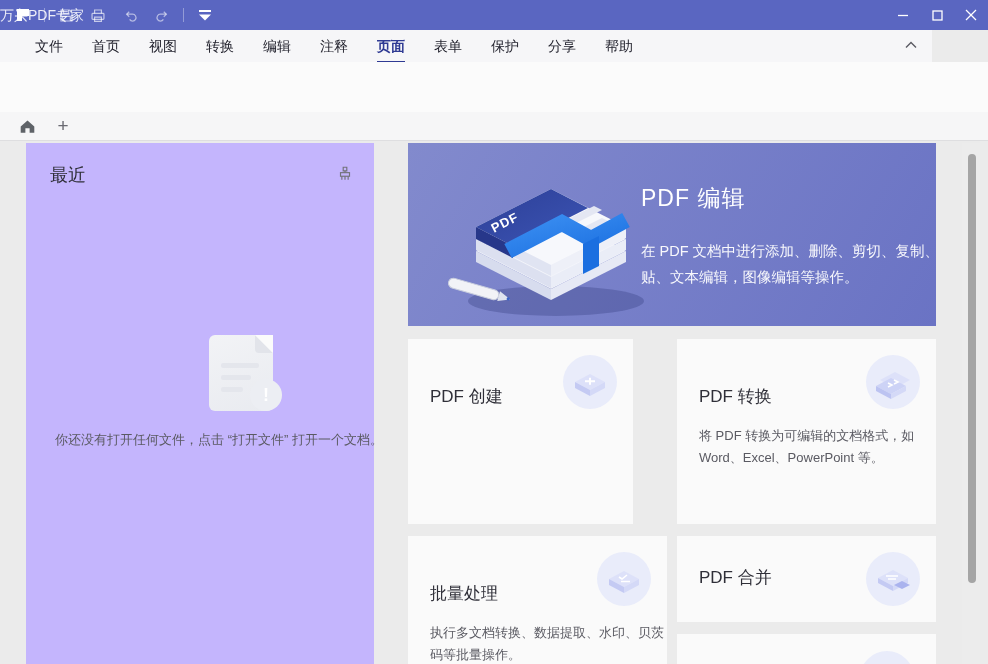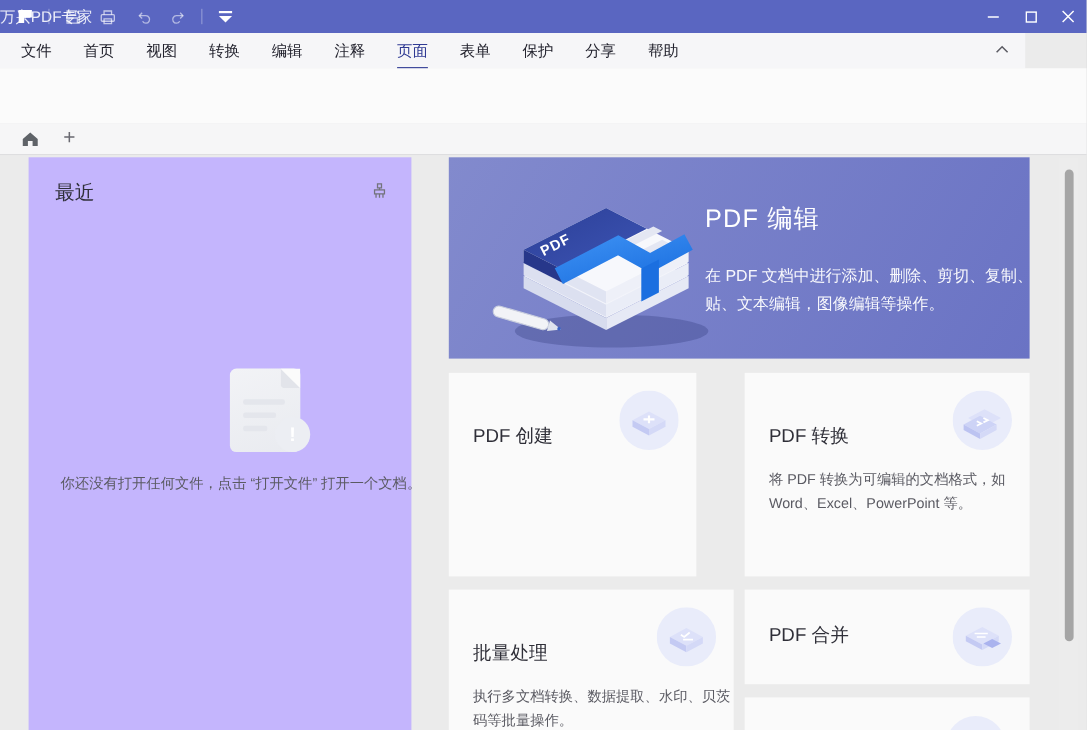--- a/index.html
+++ b/index.html
@@ -13,24 +13,24 @@
   .tb-left { display:flex; align-items:center; gap:6px; padding-left:10px; }
   .tb-ico { width:26px; height:24px; display:flex; align-items:center; justify-content:center; }
   .tb-sep { width:1px; height:14px; background:rgba(255,255,255,.35); margin:0 2px; }
   .tb-title { position:absolute; left:0; right:0; top:0; height:48px; line-height:30px;
               text-align:left; color:rgba(255,255,255,.88); font-size:14px; pointer-events:none; }
   .tb-controls { position:absolute; right:0; top:0; height:30px; display:flex; }
   .tb-btn { width:34px; height:30px; display:flex; align-items:center; justify-content:center; }
 
   
   .menubar { position:absolute; left:0; top:30px; width:932px; height:32px; background:#f6f6f8;
-             display:flex; align-items:center; padding-left:19px; }
+             display:flex; align-items:center; padding-left:35px; }
   .menu-item { font-size:14px; color:#23232e; margin-right:29px; padding:5px 0 4px;
                position:relative; cursor:default; white-space:nowrap; }
-  .menu-item.active { color:#2f3a93; font-weight:normal; }
+  .menu-item.active { color:#2f3a93; font-weight:bold; }
   .menu-item.active::after { content:""; position:absolute; left:0; right:0; bottom:-3px;
                height:2px; background:#2f3a93; }
   .menu-collapse { position:absolute; right:14px; top:10px; }
 
   
   .toolbar { position:absolute; left:0; top:62px; width:988px; height:50px; background:#fbfbfb; }
   .tool-ico { position:absolute; top:75px; width:24px; height:24px; display:flex;
               align-items:center; justify-content:center; }
   .tool-sep { position:absolute; top:72px; width:1px; height:30px; background:#e3e3e6; }
   .page-input-wrap { position:absolute; left:273px; top:74px; width:106px; height:26px;

